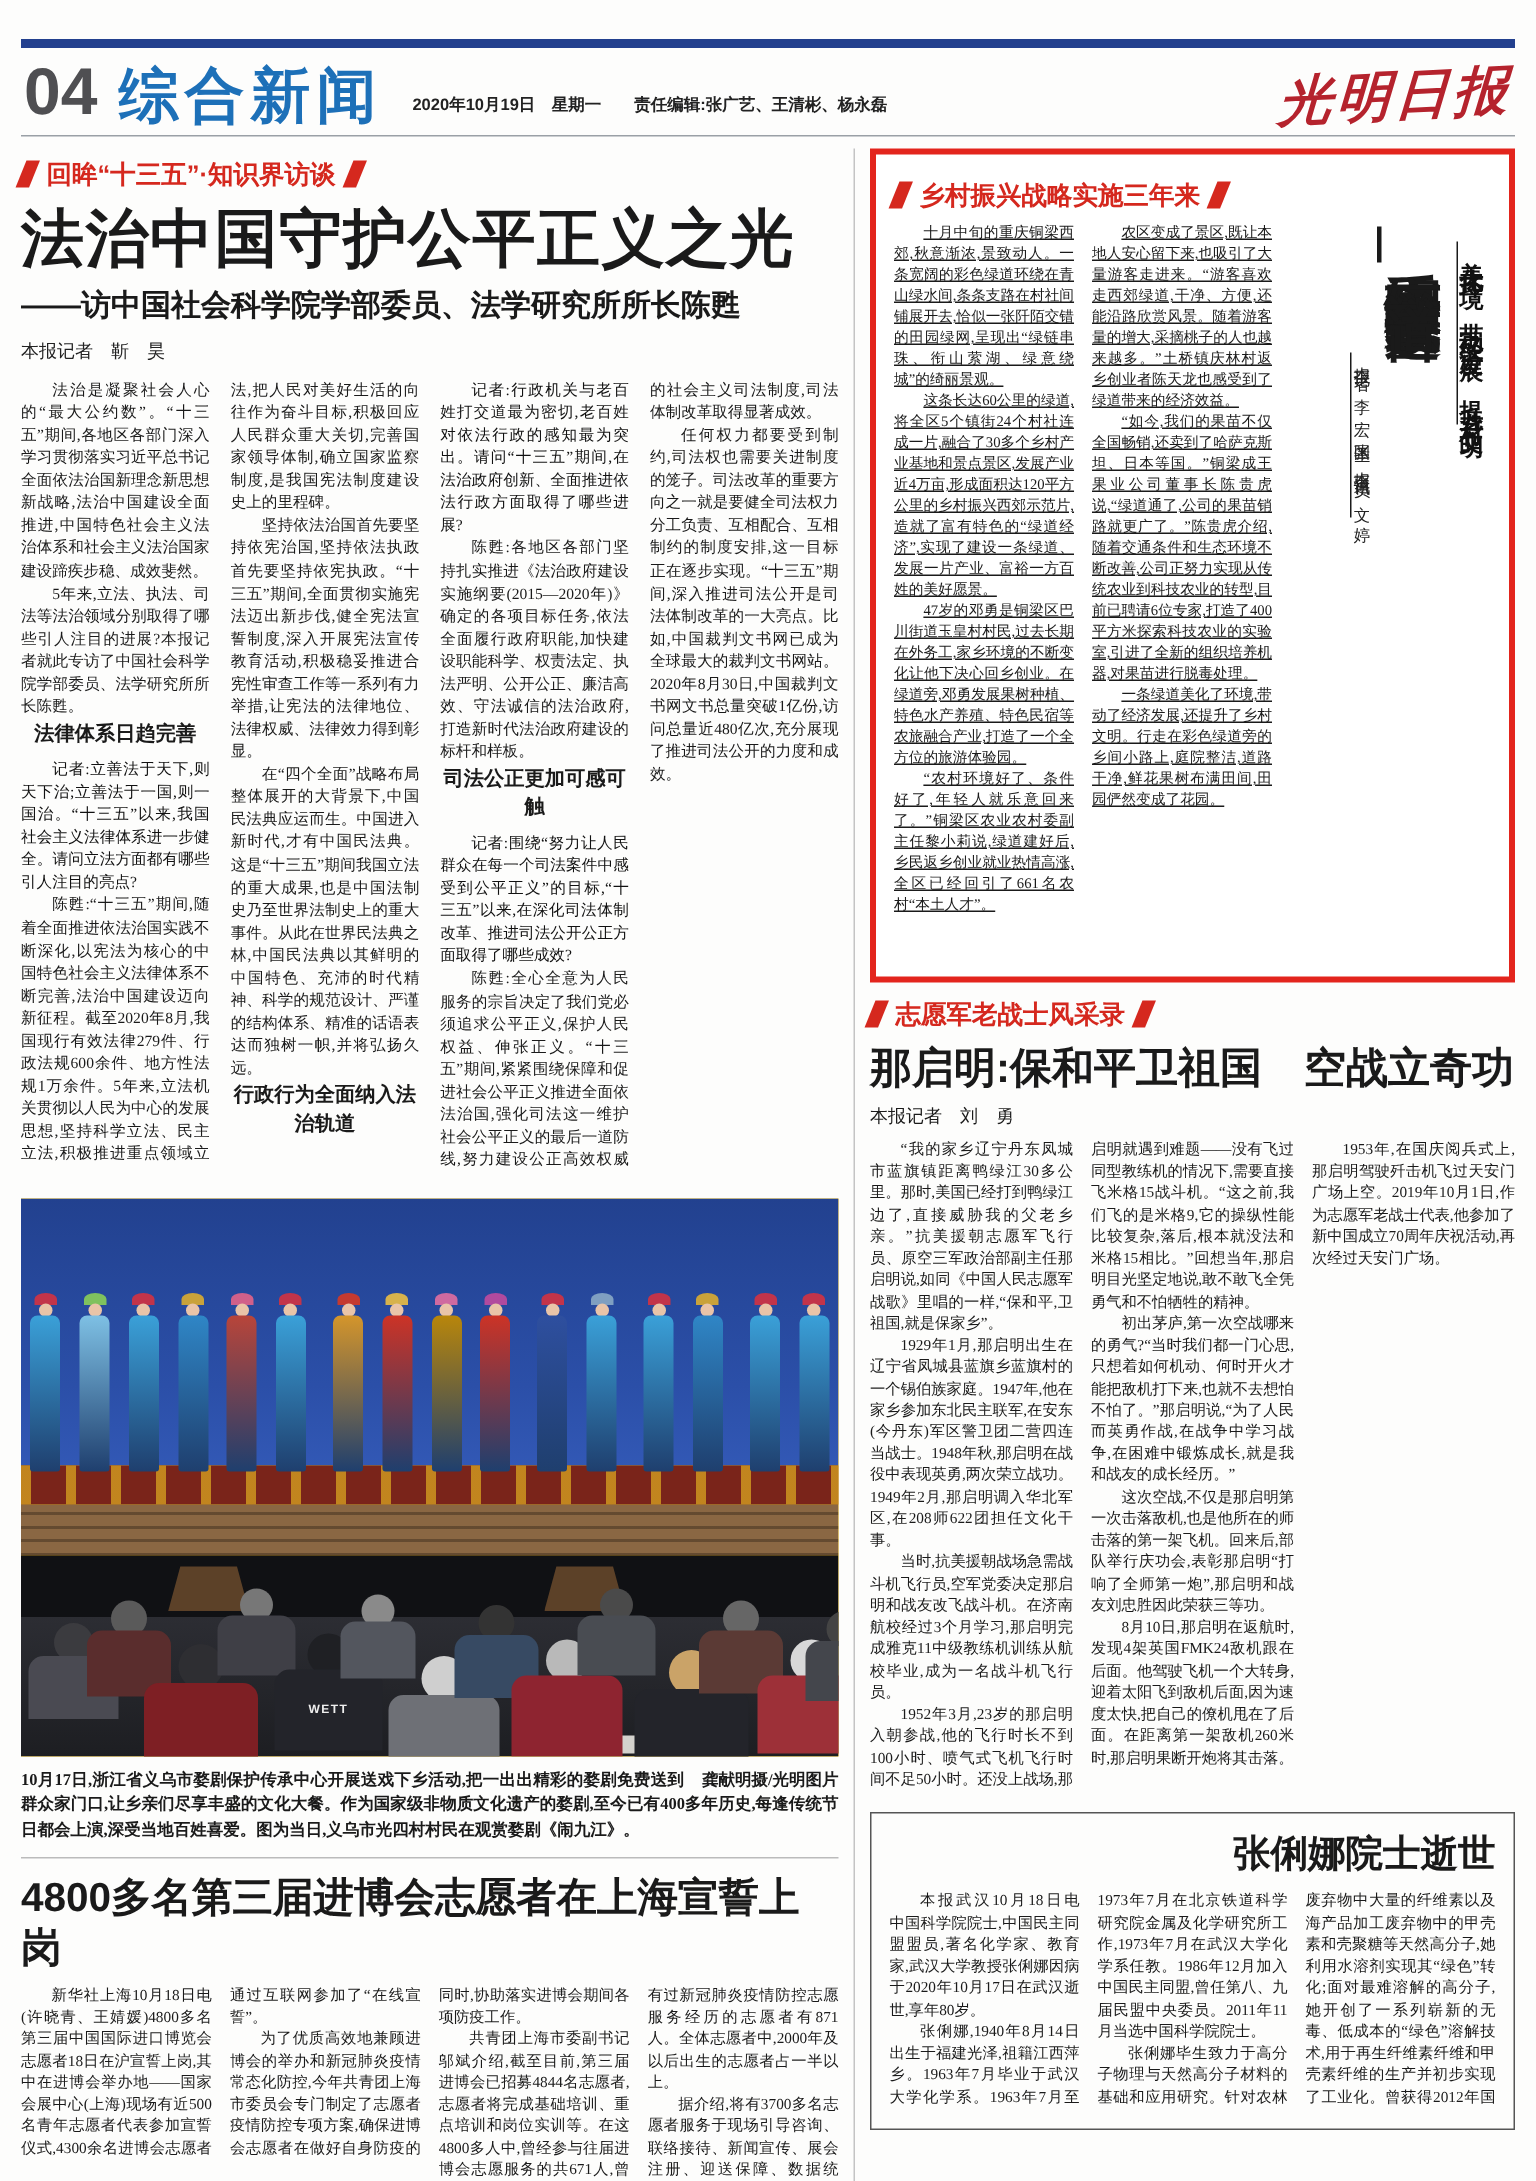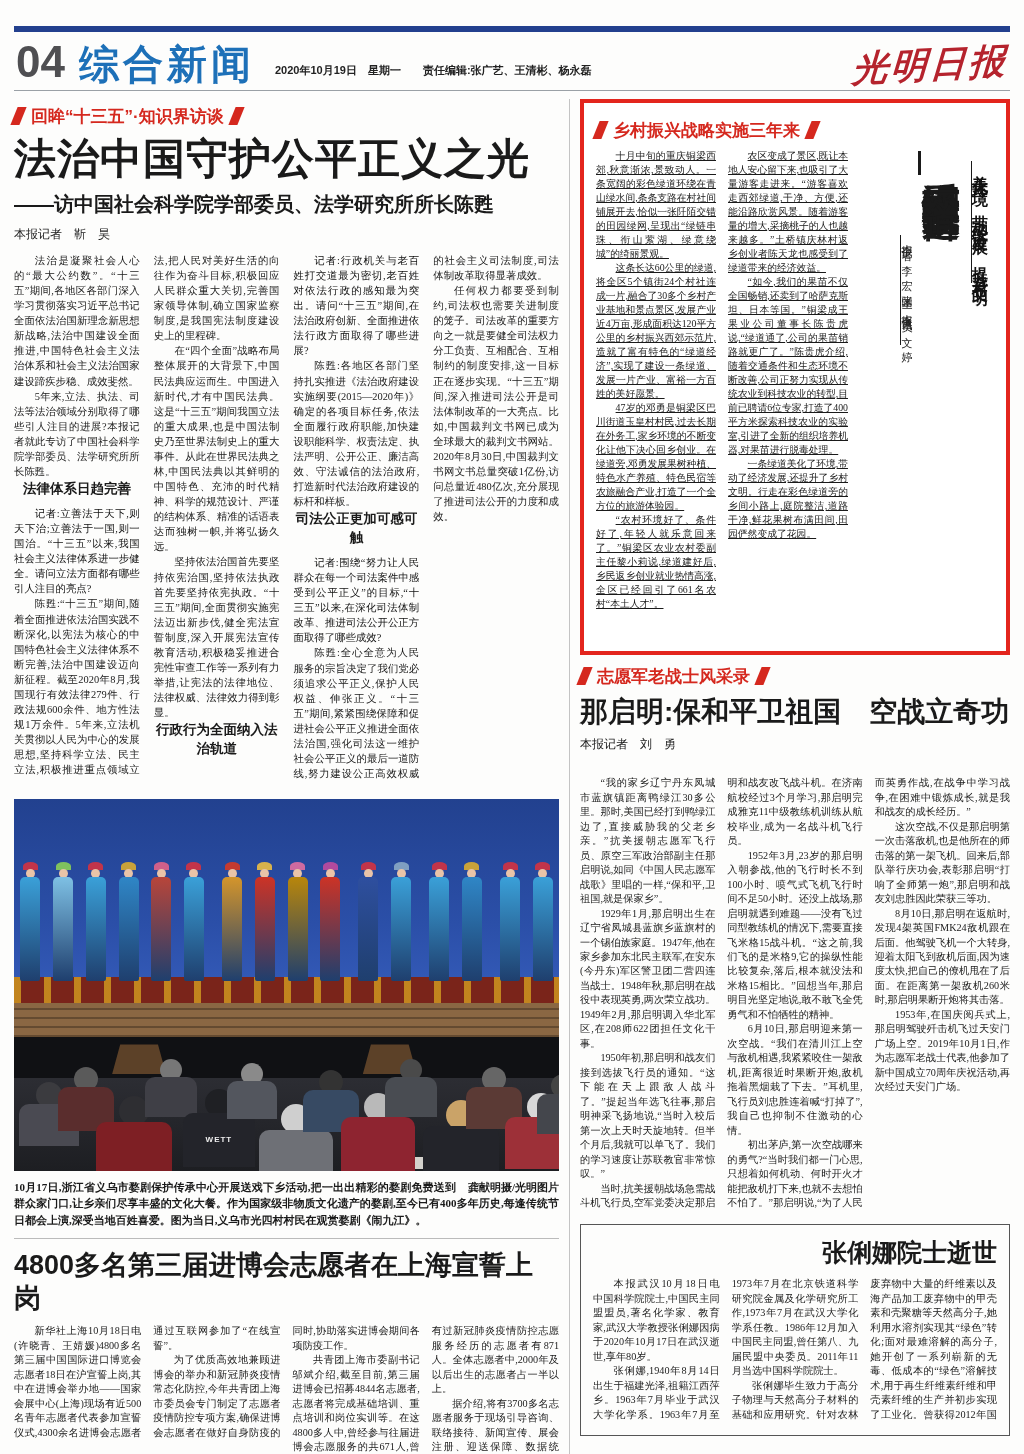--- a/index.html
+++ b/index.html
@@ -78,21 +78,21 @@
   .rb-cols { width:252px; column-count:2; column-gap:12px; column-fill:auto; height:100%; overflow:hidden;
              font-size:9.8px; line-height:1.43; text-align:justify; }
   .rb-vert { flex:1; writing-mode:vertical-rl; padding-left:2px; }
   .vt-shoulder { font:bold 16px/1 "Liberation Sans","DejaVu Sans",sans-serif; letter-spacing:5px; margin:12px 6px 0 12px; color:#111; }
   .vt-main { font:900 38px/1 "Liberation Sans","DejaVu Sans",sans-serif; letter-spacing:2px; margin-top:2px; }
   .vt-byline { font:11px/1 "Liberation Serif",serif; letter-spacing:2px; margin:86px 10px 0 4px; color:#222; }
 
   
   .vet { margin-top:12px; }
   .vet-title { font:900 28px/1.2 "Liberation Sans","DejaVu Sans",sans-serif; margin:6px 0 8px; }
-  .vet-byline { font:12px/1.3 "Liberation Serif",serif; margin:0 0 24px; }
+  .vet-byline { font:12px/1.3 "Liberation Serif",serif; margin:0 0 8px; }
   .vet-body { column-count:3; column-gap:12px; column-fill:auto; height:436px; overflow:hidden;
               font-size:10.2px; line-height:1.42; text-align:justify; }
 
   
   .obit { margin-top:12px; border:1px solid #555; padding:10px 12px; }
   .obit-title { text-align:right; font:900 25px/1.2 "Liberation Sans","DejaVu Sans",sans-serif; margin:2px 0 10px; }
   .obit-body { column-count:3; column-gap:12px; column-fill:auto; height:148px; overflow:hidden;
                font-size:10.2px; line-height:1.42; text-align:justify; }
 </style>
 </head>
@@ -123,22 +123,22 @@
       <h1 class="law-title">法治中国守护公平正义之光</h1>
       <div class="law-sub">——访中国社会科学院学部委员、法学研究所所长陈甦</div>
       <div class="byline">本报记者　靳　昊</div>
 
       <div class="law-body cols">
           <p>法治是凝聚社会人心的“最大公约数”。“十三五”期间,各地区各部门深入学习贯彻落实习近平总书记全面依法治国新理念新思想新战略,法治中国建设全面推进,中国特色社会主义法治体系和社会主义法治国家建设蹄疾步稳、成效斐然。</p>
           <p>5年来,立法、执法、司法等法治领域分别取得了哪些引人注目的进展?本报记者就此专访了中国社会科学院学部委员、法学研究所所长陈甦。</p>
           <p class="subhead">法律体系日趋完善</p>
           <p class="q">记者:立善法于天下,则天下治;立善法于一国,则一国治。“十三五”以来,我国社会主义法律体系进一步健全。请问立法方面都有哪些引人注目的亮点?</p>
           <p>陈甦:“十三五”期间,随着全面推进依法治国实践不断深化,以宪法为核心的中国特色社会主义法律体系不断完善,法治中国建设迈向新征程。截至2020年8月,我国现行有效法律279件、行政法规600余件、地方性法规1万余件。5年来,立法机关贯彻以人民为中心的发展思想,坚持科学立法、民主立法,积极推进重点领域立法,把人民对美好生活的向往作为奋斗目标,积极回应人民群众重大关切,完善国家领导体制,确立国家监察制度,是我国宪法制度建设史上的里程碑。</p>
+          <p>坚持依法治国首先要坚持依宪治国,坚持依法执政首先要坚持依宪执政。“十三五”期间,全面贯彻实施宪法迈出新步伐,健全宪法宣誓制度,深入开展宪法宣传教育活动,积极稳妥推进合宪性审查工作等一系列有力举措,让宪法的法律地位、法律权威、法律效力得到彰显。</p>
           <p>在“四个全面”战略布局整体展开的大背景下,中国民法典应运而生。中国进入新时代,才有中国民法典。这是“十三五”期间我国立法的重大成果,也是中国法制史乃至世界法制史上的重大事件。从此在世界民法典之林,中国民法典以其鲜明的中国特色、充沛的时代精神、科学的规范设计、严谨的结构体系、精准的话语表达而独树一帜,并将弘扬久远。</p>
-          <p>坚持依法治国首先要坚持依宪治国,坚持依法执政首先要坚持依宪执政。“十三五”期间,全面贯彻实施宪法迈出新步伐,健全宪法宣誓制度,深入开展宪法宣传教育活动,积极稳妥推进合宪性审查工作等一系列有力举措,让宪法的法律地位、法律权威、法律效力得到彰显。</p>
           <p class="subhead">行政行为全面纳入法治轨道</p>
           <p class="q">记者:行政机关与老百姓打交道最为密切,老百姓对依法行政的感知最为突出。请问“十三五”期间,在法治政府创新、全面推进依法行政方面取得了哪些进展?</p>
           <p>陈甦:各地区各部门坚持扎实推进《法治政府建设实施纲要(2015—2020年)》确定的各项目标任务,依法全面履行政府职能,加快建设职能科学、权责法定、执法严明、公开公正、廉洁高效、守法诚信的法治政府,打造新时代法治政府建设的标杆和样板。</p>
           <p class="subhead">司法公正更加可感可触</p>
           <p class="q">记者:围绕“努力让人民群众在每一个司法案件中感受到公平正义”的目标,“十三五”以来,在深化司法体制改革、推进司法公开公正方面取得了哪些成效?</p>
           <p>陈甦:全心全意为人民服务的宗旨决定了我们党必须追求公平正义,保护人民权益、伸张正义。“十三五”期间,紧紧围绕保障和促进社会公平正义推进全面依法治国,强化司法这一维护社会公平正义的最后一道防线,努力建设公正高效权威的社会主义司法制度,司法体制改革取得显著成效。</p>
           <p>任何权力都要受到制约,司法权也需要关进制度的笼子。司法改革的重要方向之一就是要健全司法权力分工负责、互相配合、互相制约的制度安排,这一目标正在逐步实现。“十三五”期间,深入推进司法公开是司法体制改革的一大亮点。比如,中国裁判文书网已成为全球最大的裁判文书网站。2020年8月30日,中国裁判文书网文书总量突破1亿份,访问总量近480亿次,充分展现了推进司法公开的力度和成效。</p>
         </div>
 
       <div class="photo">
@@ -341,24 +341,22 @@
         <div class="kicker">
           <span class="kbar"></span>
           <span>志愿军老战士风采录</span>
           <span class="kbar"></span>
         </div>
         <h2 class="vet-title">那启明:保和平卫祖国　空战立奇功</h2>
         <div class="vet-byline">本报记者　刘　勇</div>
         <div class="vet-body cols">
             <p>“我的家乡辽宁丹东凤城市蓝旗镇距离鸭绿江30多公里。那时,美国已经打到鸭绿江边了,直接威胁我的父老乡亲。”抗美援朝志愿军飞行员、原空三军政治部副主任那启明说,如同《中国人民志愿军战歌》里唱的一样,“保和平,卫祖国,就是保家乡”。</p>
             <p>1929年1月,那启明出生在辽宁省凤城县蓝旗乡蓝旗村的一个锡伯族家庭。1947年,他在家乡参加东北民主联军,在安东(今丹东)军区警卫团二营四连当战士。1948年秋,那启明在战役中表现英勇,两次荣立战功。1949年2月,那启明调入华北军区,在208师622团担任文化干事。</p>
-            <p>1950年初,那启明和战友们接到选拔飞行员的通知。“这下能在天上跟敌人战斗了。”提起当年选飞往事,那启明神采飞扬地说,“当时入校后第一次上天时天旋地转。但半个月后,我就可以单飞了。我们的学习速度让苏联教官非常惊叹。”</p>
             <p>当时,抗美援朝战场急需战斗机飞行员,空军党委决定那启明和战友改飞战斗机。在济南航校经过3个月学习,那启明完成雅克11中级教练机训练从航校毕业,成为一名战斗机飞行员。</p>
             <p>1952年3月,23岁的那启明入朝参战,他的飞行时长不到100小时、喷气式飞机飞行时间不足50小时。还没上战场,那启明就遇到难题——没有飞过同型教练机的情况下,需要直接飞米格15战斗机。“这之前,我们飞的是米格9,它的操纵性能比较复杂,落后,根本就没法和米格15相比。”回想当年,那启明目光坚定地说,敢不敢飞全凭勇气和不怕牺牲的精神。</p>
-            <p>6月10日,那启明迎来第一次空战。“我们在清川江上空与敌机相遇,我紧紧咬住一架敌机,距离很近时果断开炮,敌机拖着黑烟栽了下去。”耳机里,飞行员刘忠胜连着喊“打掉了”,我自己也抑制不住激动的心情。</p>
             <p>初出茅庐,第一次空战哪来的勇气?“当时我们都一门心思,只想着如何机动、何时开火才能把敌机打下来,也就不去想怕不怕了。”那启明说,“为了人民而英勇作战,在战争中学习战争,在困难中锻炼成长,就是我和战友的成长经历。”</p>
             <p>这次空战,不仅是那启明第一次击落敌机,也是他所在的师击落的第一架飞机。回来后,部队举行庆功会,表彰那启明“打响了全师第一炮”,那启明和战友刘忠胜因此荣获三等功。</p>
             <p>8月10日,那启明在返航时,发现4架英国FMK24敌机跟在后面。他驾驶飞机一个大转身,迎着太阳飞到敌机后面,因为速度太快,把自己的僚机甩在了后面。在距离第一架敌机260米时,那启明果断开炮将其击落。</p>
             <p>1953年,在国庆阅兵式上,那启明驾驶歼击机飞过天安门广场上空。2019年10月1日,作为志愿军老战士代表,他参加了新中国成立70周年庆祝活动,再次经过天安门广场。</p>
           </div>
       </div>
 
       <div class="obit">
         <h2 class="obit-title">张俐娜院士逝世</h2>
         <div class="obit-body cols">

